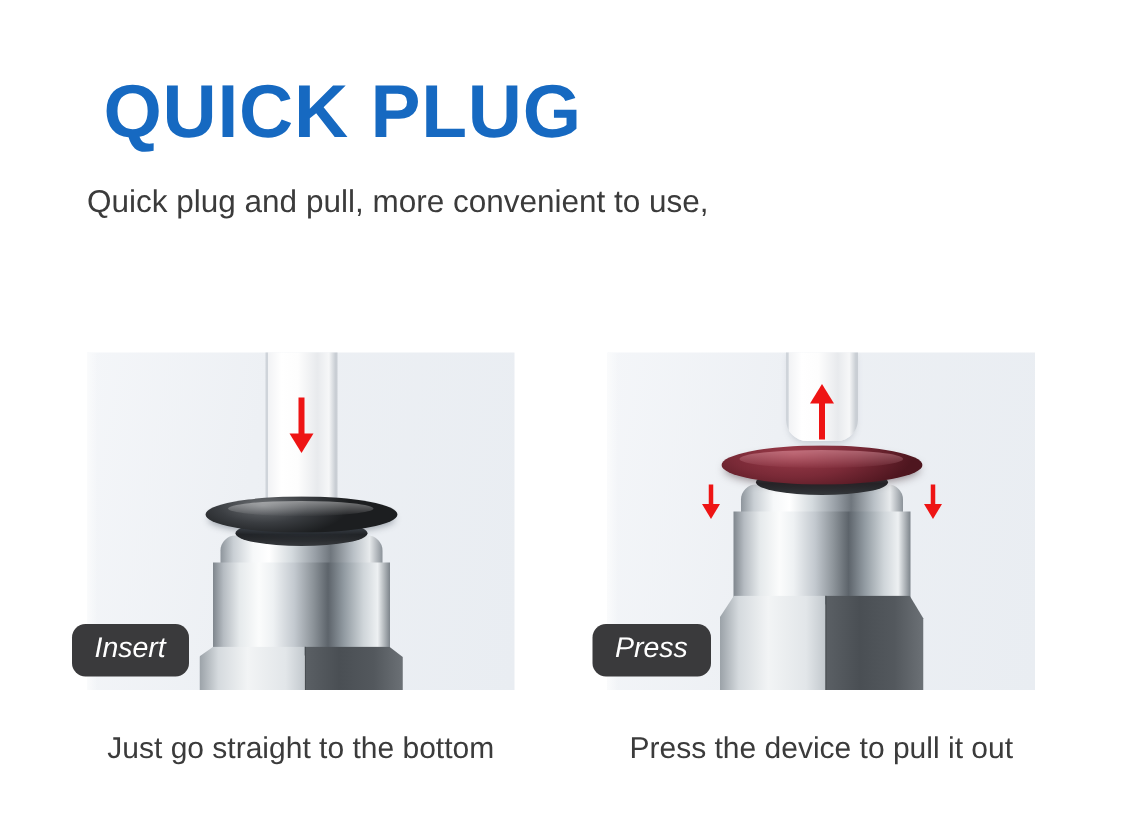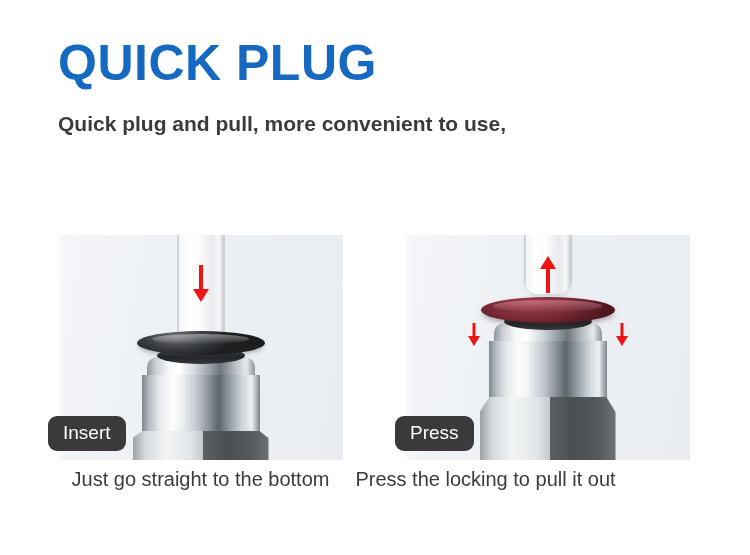--- a/index.html
+++ b/index.html
@@ -17,43 +17,44 @@
   }
 
   
   .header { position: absolute; left: 58px; top: 38px; }
   .title {
     font-size: 50px;
     font-weight: bold;
     color: #1669c1;
     letter-spacing: 0.5px;
     line-height: 1;
-    margin: 0;
+    margin: 11px;
     white-space: nowrap;
   }
   .subtitle {
     margin: 0;
     margin-top: 21px;
     font-size: 21px;
     line-height: 1.42;
     color: #3b3b3b;
-    font-weight: 700;
+    font-weight: 400;
     white-space: nowrap;
   }
   .subtitle .sub-line { display: block; }
 
   
   .panels {
     position: absolute;
     left: 58px;
     top: 235px;
     width: 632px;
     height: 225px;
     display: flex;
     justify-content: space-between;
+    font-style: italic;
   }
   .panel {
     position: relative;
     width: 285px;
     height: 225px;
     background: linear-gradient(100deg, #f4f6f9 0%, #edf0f4 38%, #e9edf2 100%);
     overflow: visible;
   }
   .panel-clip {
     position: absolute;
@@ -283,24 +284,24 @@
     border-radius: 9px;
     z-index: 8;
     font-weight: 400;
     white-space: nowrap;
   }
 
   
   .captions {
     position: absolute;
     left: 58px;
-    top: 468px;
+    top: 488px;
     width: 632px;
     display: flex;
-    justify-content: flex-start;
+    justify-content: space-between;
   }
   .caption {
     width: 285px;
     font-size: 20px;
     color: #3b3b3b;
     text-align: center;
     white-space: nowrap;
   }
 </style>
 </head>
@@ -375,14 +376,14 @@
 
       </div>
     </div>
     <div class="badge">Press</div>
   </div>
 
 </div>
 
 <div class="captions">
   <div class="caption">Just go straight to the bottom</div>
-  <div class="caption">Press the locking to pull it out</div>
+  <div class="caption">Press the device to pull it out</div>
 </div>
 
 </body></html>

